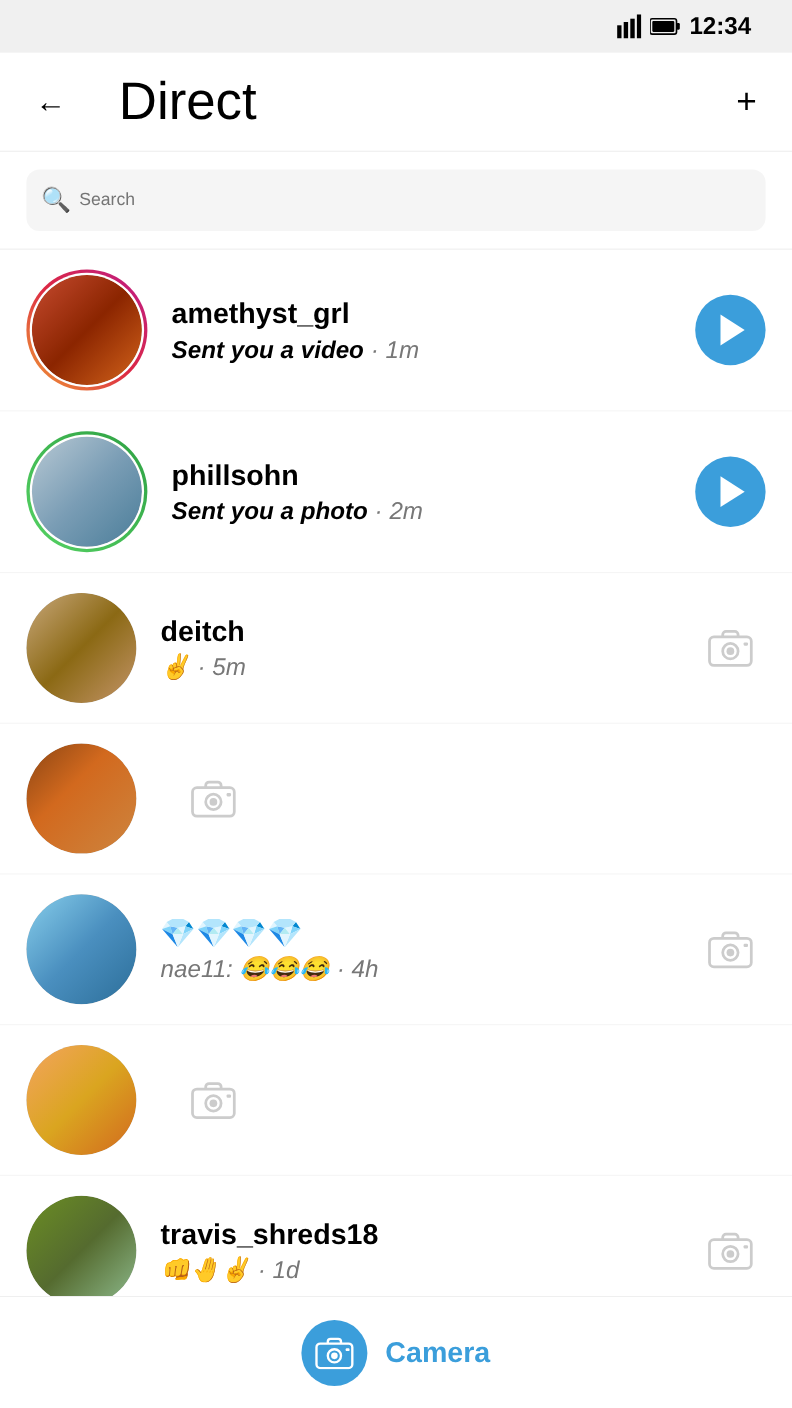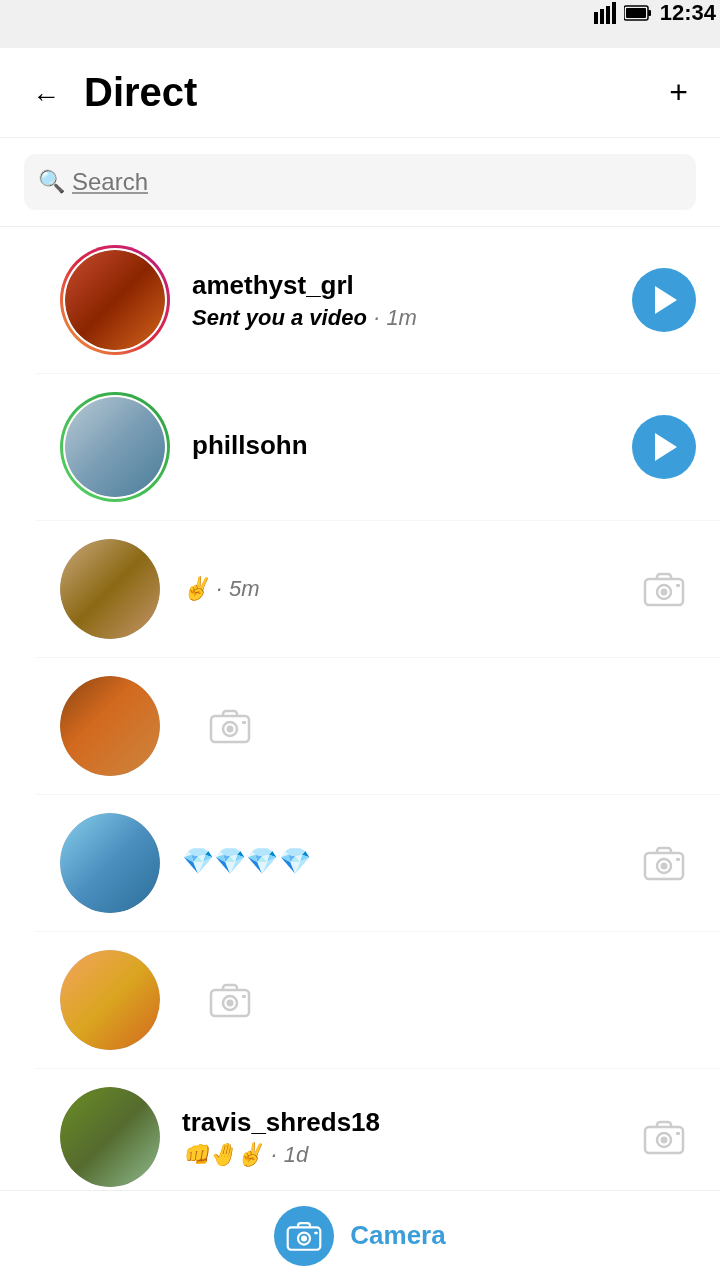--- a/index.html
+++ b/index.html
@@ -10,23 +10,23 @@
       width: 720px;
       min-height: 1280px;
       overflow-x: hidden;
     }
 
     
     .status-bar {
       background: #f0f0f0;
       height: 48px;
       display: flex;
-      align-items: flex-start;
+      align-items: center;
       justify-content: flex-end;
-      padding-right: 4px;
+      padding-right: 37px;
       gap: 10px;
     }
     .status-bar-time {
       font-size: 22px;
       font-weight: 600;
       color: #000;
     }
     .status-icons {
       display: flex;
       align-items: center;
@@ -43,48 +43,48 @@
       border-bottom: 1px solid #eee;
     }
     .back-btn {
       font-size: 28px;
       color: #000;
       cursor: pointer;
       padding: 8px;
       margin-right: 16px;
     }
     .header-title {
-      font-size: 40px;
-      font-weight: 700;
+      font-size: 48px;
+      font-weight: 400;
       color: #000;
       flex: 1;
+      margin-left: 24px;
     }
     .add-btn {
       font-size: 32px;
       color: #000;
       cursor: pointer;
       padding: 8px;
     }
 
     
     .search-container {
       padding: 16px 24px;
       border-bottom: 1px solid #eee;
     }
     .search-bar {
       background: #f5f5f5;
       border: none;
       border-radius: 12px;
       width: 100%;
       height: 56px;
       padding: 0 20px 0 48px;
-      font-size: 24px;
+      font-size: 16px;
       color: #999;
       outline: none;
-      text-decoration: underline;
     }
     .search-wrapper {
       position: relative;
     }
     .search-icon-inner {
       position: absolute;
       left: 14px;
       top: 50%;
       transform: translateY(-50%);
       color: #999;
@@ -95,21 +95,20 @@
     .message-list {
       flex: 1;
     }
 
     .message-item {
       display: flex;
       align-items: center;
       padding: 18px 24px;
       cursor: pointer;
       border-bottom: 1px solid #f5f5f5;
-      margin-left: 36px;
     }
 
     
     .avatar-wrapper {
       position: relative;
       margin-right: 22px;
       flex-shrink: 0;
     }
     .avatar {
       width: 100px;
@@ -240,21 +239,21 @@
     .camera-svg {
       width: 42px;
       height: 42px;
     }
 
     
     .bottom-bar {
       position: fixed;
       bottom: 0;
       width: 720px;
-      height: 90px;
+      height: 102px;
       background: #fff;
       border-top: 1px solid #eee;
       display: flex;
       align-items: center;
       justify-content: center;
       gap: 16px;
     }
     .camera-bottom-icon {
       width: 60px;
       height: 60px;
@@ -342,35 +341,37 @@
       <div class="avatar-ring-green">
         <div class="avatar-inner">
           <div class="avatar">
             <div class="avatar-phillsohn face-detail"></div>
           </div>
         </div>
       </div>
     </div>
     <div class="message-info">
       <div class="message-username">phillsohn</div>
+      <div class="message-preview"><span class="bold">Sent you a photo</span> · 2m</div>
     </div>
     <div class="action-btn">
       <div class="play-btn">
         <div class="play-triangle"></div>
       </div>
     </div>
   </div>
 
   <div class="message-item">
     <div class="avatar-wrapper">
       <div class="avatar" style="width:100px;height:100px;">
         <div class="avatar-deitch face-detail"></div>
       </div>
     </div>
     <div class="message-info">
+      <div class="message-username">deitch</div>
       <div class="message-preview">✌ · 5m</div>
     </div>
     <div class="action-btn camera-icon-btn">
       <svg class="camera-svg" viewBox="0 0 42 34" fill="none" xmlns="http://www.w3.org/2000/svg">
         <rect x="2" y="7" width="38" height="26" rx="4" stroke="#ccc" stroke-width="2.5" fill="none"></rect>
         <path d="M14 7V5a3 3 0 013-3h8a3 3 0 013 3v2" stroke="#ccc" stroke-width="2.5" fill="none"></path>
         <circle cx="21" cy="20" r="7" stroke="#ccc" stroke-width="2.5" fill="none"></circle>
         <circle cx="21" cy="20" r="3.5" fill="#ccc"></circle>
         <rect x="33" y="12" width="4" height="3" rx="1" fill="#ccc"></rect>
       </svg>
@@ -395,20 +396,21 @@
   </div>
 
   <div class="message-item">
     <div class="avatar-wrapper">
       <div class="avatar" style="width:100px;height:100px;">
         <div class="avatar-nae11 face-detail"></div>
       </div>
     </div>
     <div class="message-info">
       <div class="message-username" style="font-weight:400;color:#777;">💎💎💎💎</div>
+      <div class="message-preview">nae11: 😂😂😂 · 4h</div>
     </div>
     <div class="action-btn camera-icon-btn">
       <svg class="camera-svg" viewBox="0 0 42 34" fill="none" xmlns="http://www.w3.org/2000/svg">
         <rect x="2" y="7" width="38" height="26" rx="4" stroke="#ccc" stroke-width="2.5" fill="none"></rect>
         <path d="M14 7V5a3 3 0 013-3h8a3 3 0 013 3v2" stroke="#ccc" stroke-width="2.5" fill="none"></path>
         <circle cx="21" cy="20" r="7" stroke="#ccc" stroke-width="2.5" fill="none"></circle>
         <circle cx="21" cy="20" r="3.5" fill="#ccc"></circle>
         <rect x="33" y="12" width="4" height="3" rx="1" fill="#ccc"></rect>
       </svg>
     </div>

